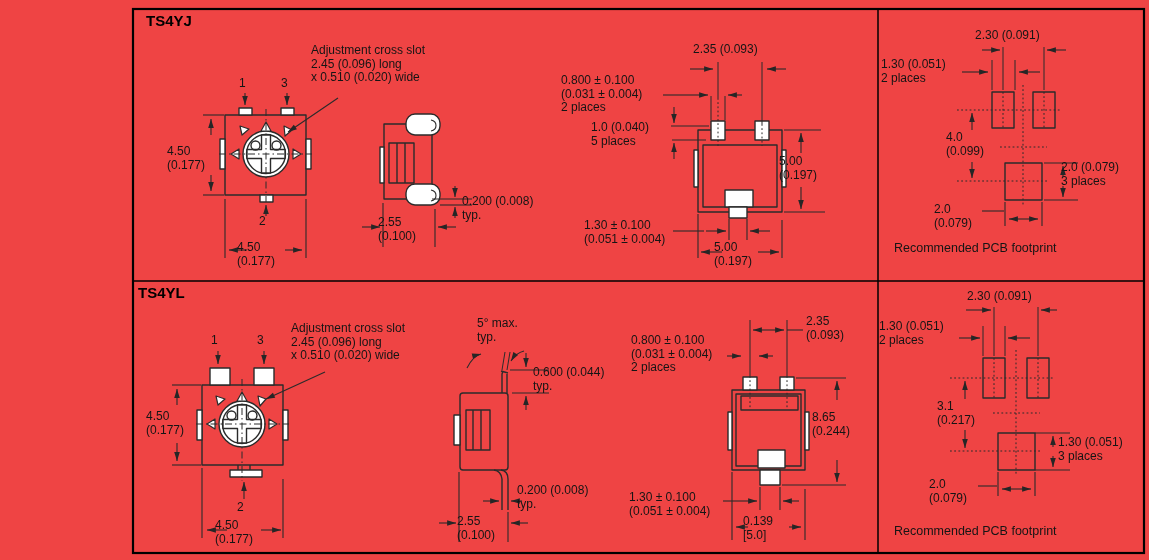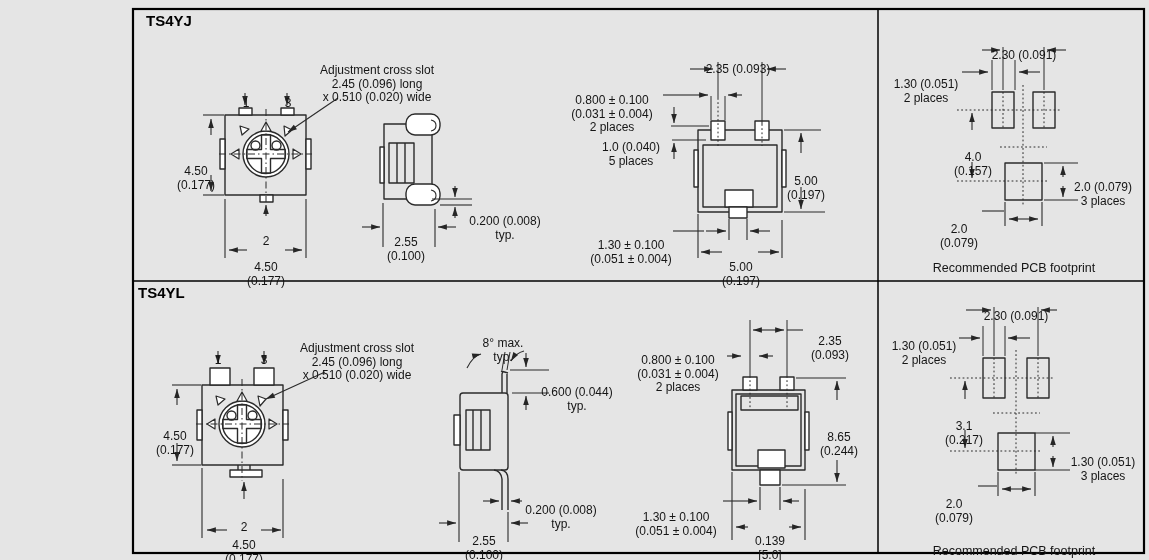--- a/index.html
+++ b/index.html
@@ -1,20 +1,20 @@
 <!DOCTYPE html>
 <html><head>
 <meta charset="utf-8">
 <style>
   html,body{margin:0;padding:0;background:#fff;}
-  .page{position:relative;width:1149px;height:560px;background:#e5e5e5;overflow:hidden;
+  .page{position:relative;width:1149px;height:560px;background:#ef4444;overflow:hidden;
         font-family:"Liberation Sans",sans-serif;}
   svg.art{position:absolute;left:0;top:0;}
   .lbl{position:absolute;font:12px/13.5px "Liberation Sans",sans-serif;color:#151515;
-       white-space:pre-line;text-align:center;margin-top:20px;}
+       white-space:pre-line;text-align:left;}
   .title{position:absolute;font:bold 15px/16px "Liberation Sans",sans-serif;color:#000;}
   .cap{font-size:12.5px;}
 </style>
 </head>
 <body>
 
 <div class="page">
 
 <svg class="art" width="1149" height="560" viewBox="0 0 1149 560">
   <defs>
@@ -335,39 +335,39 @@
   <div class="lbl" style="left:779px;top:155px;width:54px">5.00
 (0.197)</div>
   <div class="lbl" style="left:584px;top:219px;width:94px">1.30 ± 0.100
 (0.051 ± 0.004)</div>
   <div class="lbl" style="left:714px;top:241px;width:54px">5.00
 (0.197)</div>
   <div class="lbl" style="left:975px;top:29px;width:98px">2.30 (0.091)</div>
   <div class="lbl" style="left:881px;top:58px;width:90px">1.30 (0.051)
 2 places</div>
   <div class="lbl" style="left:946px;top:131px;width:54px">4.0
-(0.157)</div>
+(0.099)</div>
   <div class="lbl" style="left:1061px;top:161px;width:84px">2.0 (0.079)
 3 places</div>
   <div class="lbl" style="left:934px;top:203px;width:50px">2.0
 (0.079)</div>
   <div class="lbl cap" style="left:894px;top:242px;width:240px">Recommended PCB footprint</div>
 
   <div class="title" style="left:138px;top:285px">TS4YL</div>
   <div class="lbl" style="left:211px;top:334px;width:14px">1</div>
   <div class="lbl" style="left:257px;top:334px;width:14px">3</div>
   <div class="lbl" style="left:237px;top:501px;width:14px">2</div>
   <div class="lbl" style="left:146px;top:410px;width:58px">4.50
 (0.177)</div>
   <div class="lbl" style="left:215px;top:519px;width:58px">4.50
 (0.177)</div>
   <div class="lbl" style="left:291px;top:322px;width:132px">Adjustment cross slot
 2.45 (0.096) long
 x 0.510 (0.020) wide</div>
-  <div class="lbl" style="left:477px;top:317px;width:52px">8° max.
+  <div class="lbl" style="left:477px;top:317px;width:52px">5° max.
 typ.</div>
   <div class="lbl" style="left:533px;top:366px;width:88px">0.600 (0.044)
 typ.</div>
   <div class="lbl" style="left:517px;top:484px;width:88px">0.200 (0.008)
 typ.</div>
   <div class="lbl" style="left:457px;top:515px;width:54px">2.55
 (0.100)</div>
   <div class="lbl" style="left:806px;top:315px;width:48px">2.35
 (0.093)</div>
   <div class="lbl" style="left:631px;top:334px;width:94px">0.800 ± 0.100

